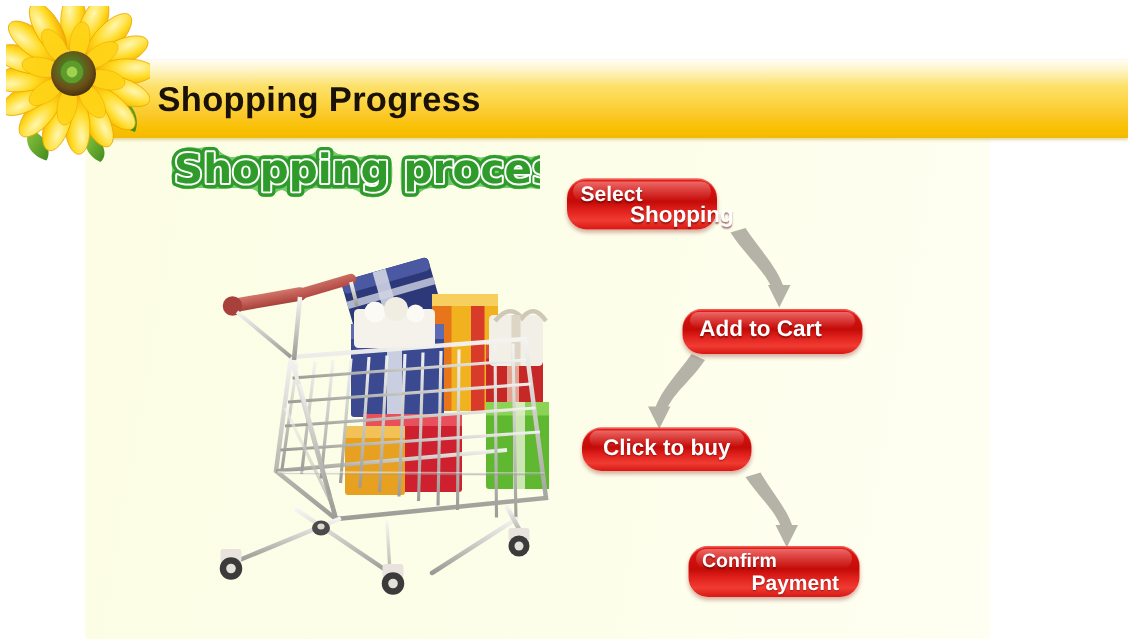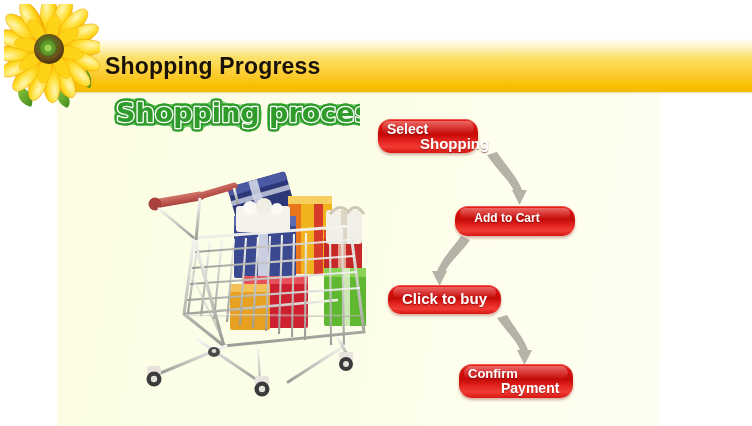--- a/index.html
+++ b/index.html
@@ -50,21 +50,21 @@
   .btn span.lbl{position:absolute;white-space:nowrap;
        text-shadow:0 1px 1px rgba(90,0,0,.55);}
 
   
   #btn-select{left:378px;top:119px;width:100px;height:34px;}
   #btn-select .l1{left:9px;top:2px;font-size:14px;}
   #btn-select .l2{left:42px;top:16px;font-size:15px;}
 
   
   #btn-addcart{left:455px;top:206px;width:120px;height:30px;}
-  #btn-addcart .l1{left:0;top:5px;width:104px;text-align:center;font-size:12px;}
+  #btn-addcart .l1{left:0;top:5px;width:104px;text-align:center;font-size:15px;}
 
   
   #btn-click{left:388px;top:285px;width:113px;height:29px;}
   #btn-click .l1{left:0;top:5px;width:113px;text-align:center;font-size:15px;}
 
   
   #btn-confirm{left:459px;top:364px;width:114px;height:34px;}
   #btn-confirm .l1{left:9px;top:2px;font-size:13px;}
   #btn-confirm .l2{left:42px;top:16px;font-size:14px;}
 

